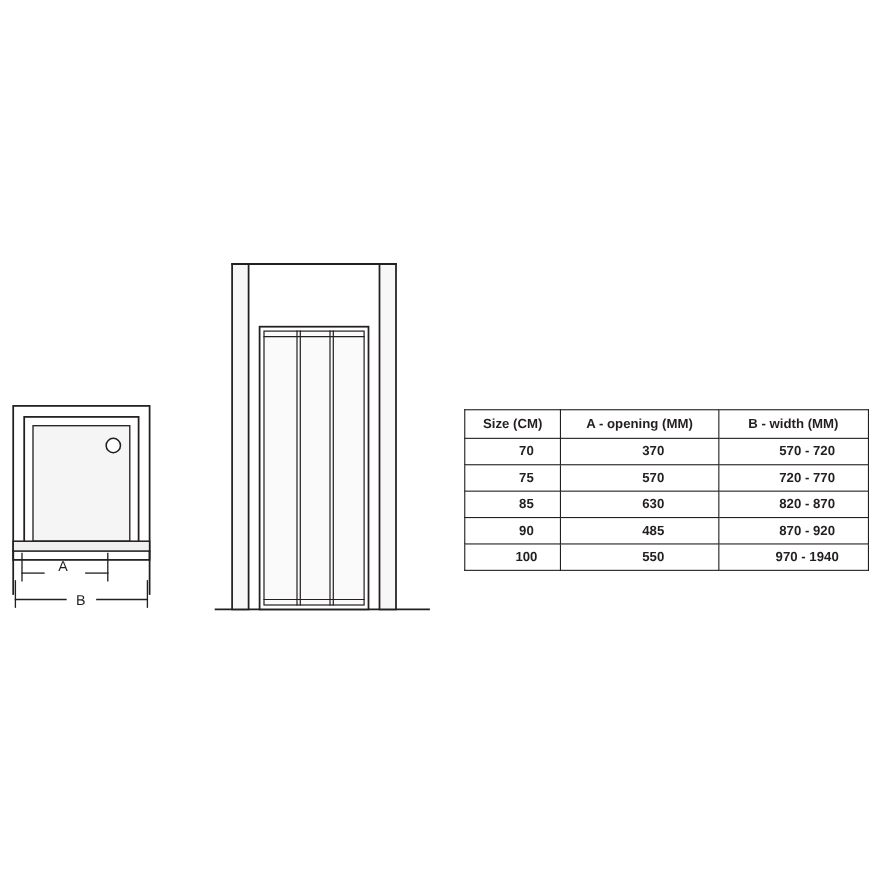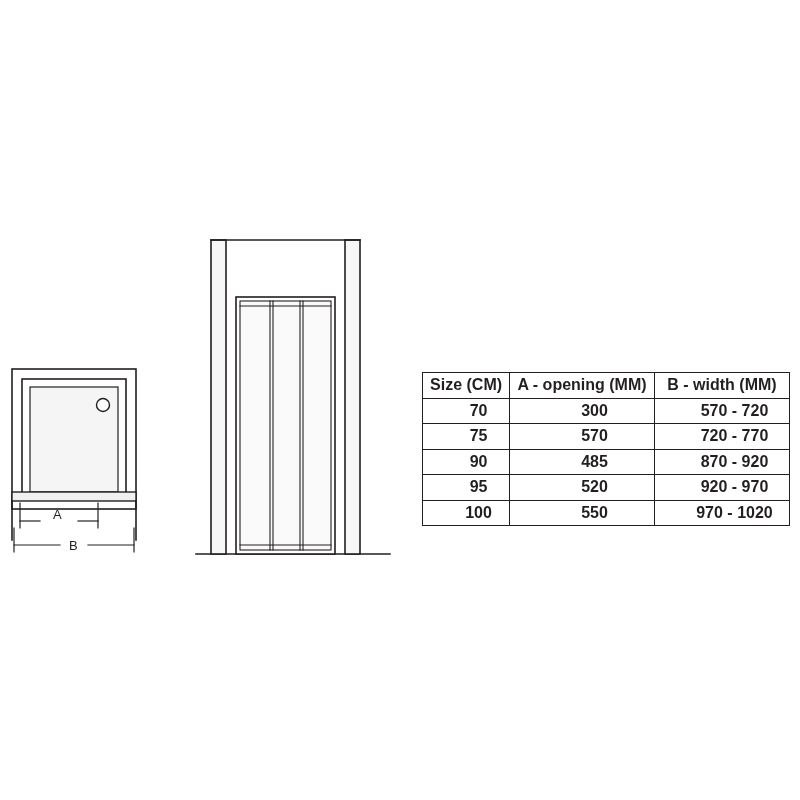--- a/index.html
+++ b/index.html
@@ -34,21 +34,21 @@
   }
 
   
   .spec-table {
     position: absolute;
     left: 422px;
     top: 372px;
     width: 368px;
     border-collapse: collapse;
     font-family: "Liberation Sans", sans-serif;
-    font-size: 16px;
+    font-size: 12px;
     color: #231f20;
   }
   .spec-table th,
   .spec-table td {
     border: 1px solid #231f20;
     text-align: center;
     font-weight: bold;
     padding: 3px 2px;
     line-height: 1.15;
     white-space: nowrap;
@@ -137,39 +137,39 @@
     <thead>
       <tr>
         <th class="col-size">Size (CM)</th>
         <th class="col-a">A - opening (MM)</th>
         <th class="col-b">B - width (MM)</th>
       </tr>
     </thead>
     <tbody>
       <tr>
         <td>70</td>
-        <td>300</td>
+        <td>370</td>
         <td>570 - 720</td>
       </tr>
       <tr>
         <td>75</td>
         <td>570</td>
         <td>720 - 770</td>
       </tr>
       <tr>
+        <td>85</td>
+        <td>630</td>
+        <td>820 - 870</td>
+      </tr>
+      <tr>
         <td>90</td>
         <td>485</td>
         <td>870 - 920</td>
       </tr>
       <tr>
-        <td>95</td>
-        <td>520</td>
-        <td>920 - 970</td>
-      </tr>
-      <tr>
         <td>100</td>
         <td>550</td>
-        <td>970 - 1020</td>
+        <td>970 - 1940</td>
       </tr>
     </tbody>
   </table>
 
 </div>
 
 </body></html>

